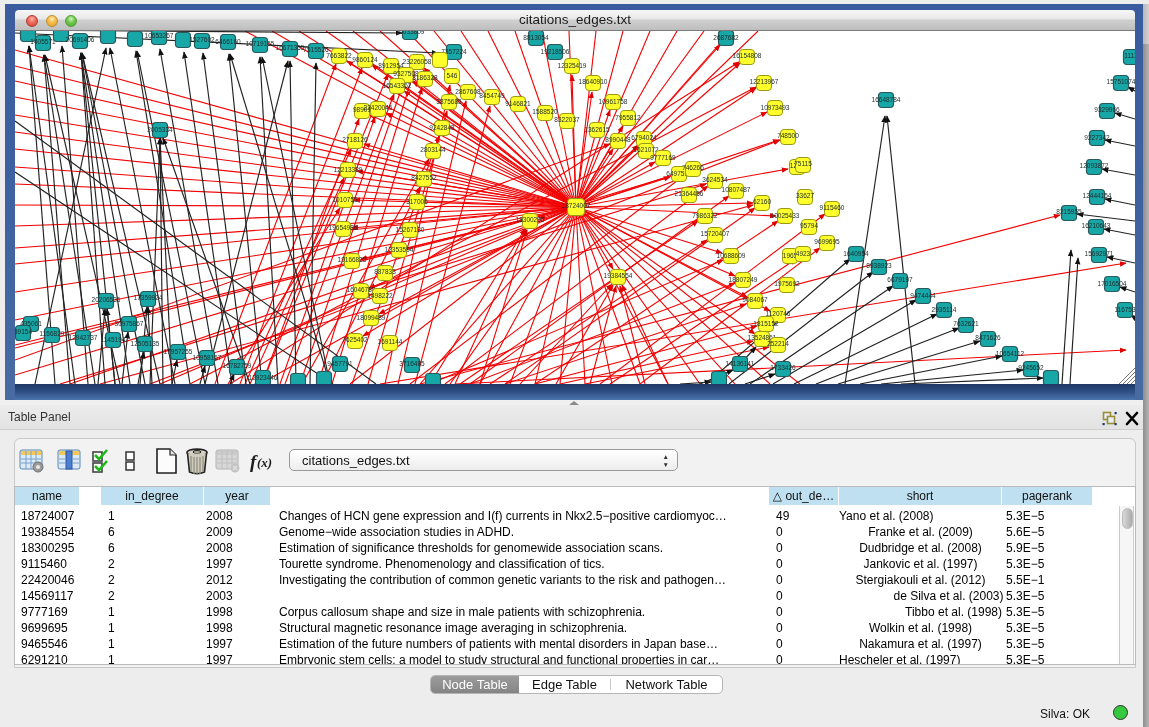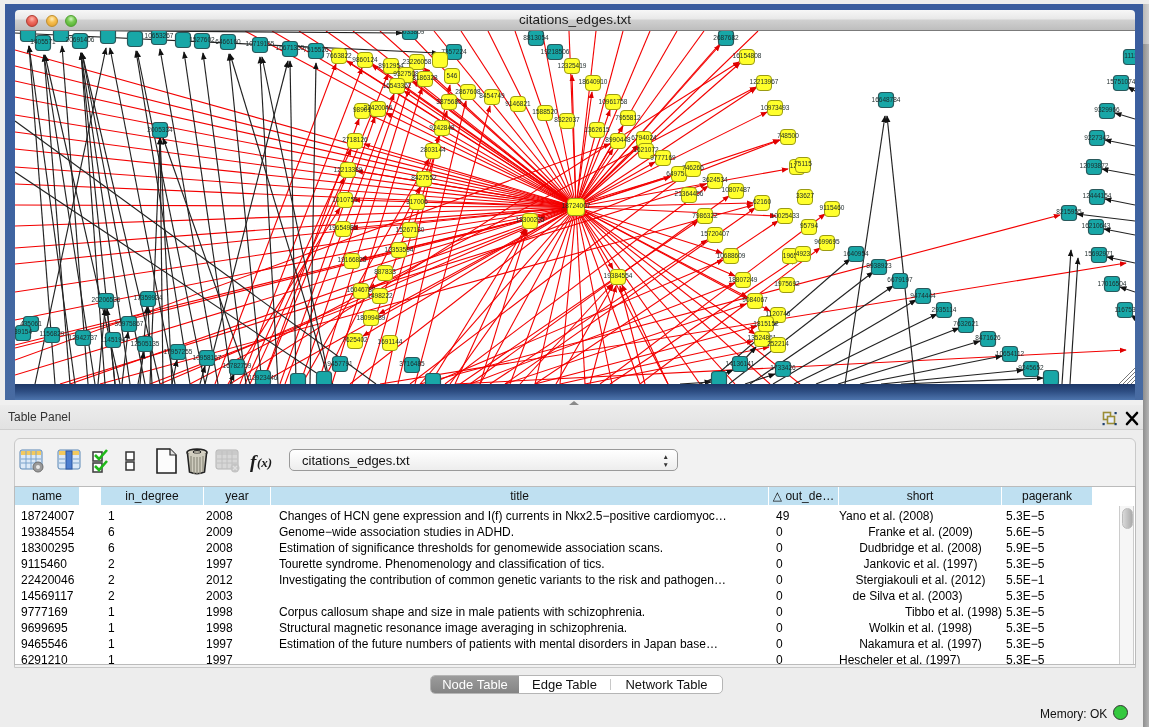--- a/index.html
+++ b/index.html
@@ -646,21 +646,20 @@
 </svg>
 
  <div class="abs" id="dd">
       <div class="t">citations_edges.txt</div>
       <div class="arr">▲<br>▼</div>
     </div>
  <div class="abs" id="tbl">
 <div class="hcell" style="left:0px;width:65px">name</div>
 <div class="hcell" style="left:86px;width:103px">in_degree</div>
 <div class="hcell" style="left:189px;width:67px">year</div>
-<div class="hcell" style="left:256px;width:498px">title</div>
 <div class="hcell" style="left:754px;width:70px">△ out_de…</div>
 <div class="hcell" style="left:824px;width:163px">short</div>
 <div class="hcell" style="left:987px;width:91px">pagerank</div>
 <div class="hcell" style="left:1078px;width:42px;background:#fff;border-right:none"></div>
 <div class="row" style="top:21px">
         <span class="c" style="left:6px;width:80px">18724007</span>
         <span class="c" style="left:93px;width:90px">1</span>
         <span class="c" style="left:191px;width:60px">2008</span>
         <span class="c" style="left:264px;width:488px">Changes of HCN gene expression and I(f) currents in Nkx2.5−positive cardiomyoc…</span>
         <span class="c" style="left:761px;width:60px">49</span>
@@ -701,21 +700,21 @@
         <span class="c" style="left:264px;width:488px">Investigating the contribution of common genetic variants to the risk and pathogen…</span>
         <span class="c" style="left:761px;width:60px">0</span>
         <span class="c" style="left:824px;width:163px;text-align:center">Stergiakouli et al. (2012)</span>
         <span class="c" style="left:991px;width:85px">5.5E−1</span>
       </div>
 <div class="row" style="top:101px">
         <span class="c" style="left:6px;width:80px">14569117</span>
         <span class="c" style="left:93px;width:90px">2</span>
         <span class="c" style="left:191px;width:60px">2003</span>
         <span class="c" style="left:761px;width:60px">0</span>
-        <span class="c" style="left:811px;width:163px;text-align:center">de Silva et al. (2003)</span>
+        <span class="c" style="left:852px;width:163px;text-align:center">de Silva et al. (2003)</span>
         <span class="c" style="left:991px;width:85px">5.3E−5</span>
       </div>
 <div class="row" style="top:117px">
         <span class="c" style="left:6px;width:80px">9777169</span>
         <span class="c" style="left:93px;width:90px">1</span>
         <span class="c" style="left:191px;width:60px">1998</span>
         <span class="c" style="left:264px;width:488px">Corpus callosum shape and size in male patients with schizophrenia.</span>
         <span class="c" style="left:761px;width:60px">0</span>
         <span class="c" style="left:824px;width:163px;text-align:right">Tibbo et al. (1998)</span>
         <span class="c" style="left:991px;width:85px">5.3E−5</span>
@@ -735,28 +734,29 @@
         <span class="c" style="left:191px;width:60px">1997</span>
         <span class="c" style="left:264px;width:488px">Estimation of the future numbers of patients with mental disorders in Japan base…</span>
         <span class="c" style="left:761px;width:60px">0</span>
         <span class="c" style="left:824px;width:163px;text-align:center">Nakamura et al. (1997)</span>
         <span class="c" style="left:991px;width:85px">5.3E−5</span>
       </div>
 <div class="row" style="top:165px">
         <span class="c" style="left:6px;width:80px">6291210</span>
         <span class="c" style="left:93px;width:90px">1</span>
         <span class="c" style="left:191px;width:60px">1997</span>
+        <span class="c" style="left:264px;width:488px">Embryonic stem cells: a model to study structural and functional properties in car…</span>
         <span class="c" style="left:761px;width:60px">0</span>
         <span class="c" style="left:824px;width:163px;">Hescheler et al. (1997)</span>
         <span class="c" style="left:991px;width:85px">5.3E−5</span>
       </div>
 <div class="abs" id="vsb">
         <div class="th"></div>
       </div>
     </div>
  <div class="abs" id="tabs">
    <div class="seg sel" style="width:88px">Node Table</div>
    <div class="seg" style="width:91px">Edge Table</div>
       <div class="sep"></div>
    <div class="seg" style="width:111px">Network Table</div>
  </div>
- <div class="abs" id="mem">Memory: OK</div>
+ <div class="abs" id="mem">Silva: OK</div>
  <div class="abs" id="memdot"></div>
 </div>
 </body></html>

